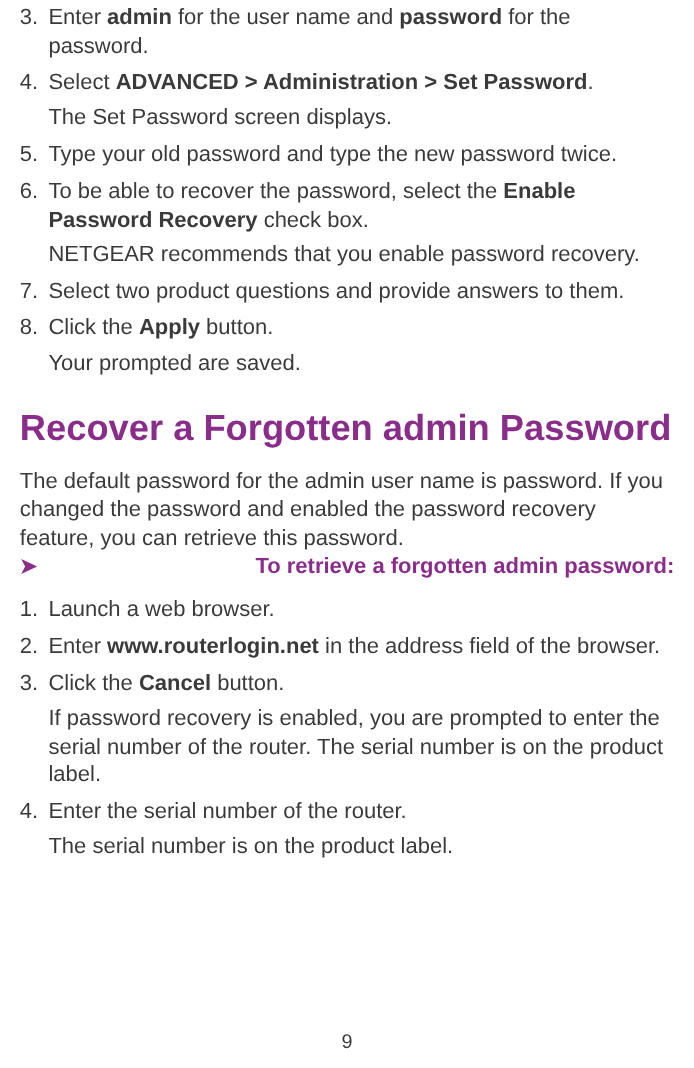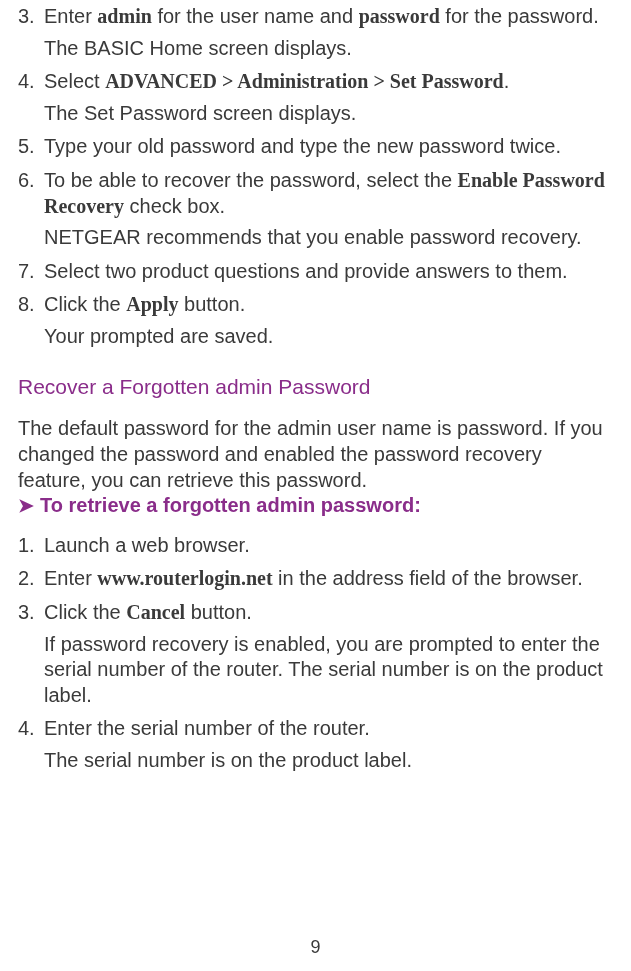--- a/index.html
+++ b/index.html
@@ -30,26 +30,25 @@
   li .num {
     position: absolute;
     left: 0;
     top: 0;
   }
   li p.sub {
     margin-top: 6px;
   }
   .bold {
     font-weight: 700;
-    font-family: Liberation Serif, serif;
   }
   h2.section-title {
     color: #8a2d8a;
-    font-weight: 400;
-    font-size: 21px;
+    font-weight: 700;
+    font-size: 33px;
     margin-top: 24px;
     margin-bottom: 16px;
   }
   p.intro {
   }
   .proc-head {
     color: #8a2d8a;
     font-weight: 700;
     font-size: 20px;
     margin-bottom: 14px;
@@ -57,39 +56,39 @@
     align-items: baseline;
   }
   .proc-head .arrow {
     display:inline-block;
     width: 22px;
     font-size: 19px;
     line-height: 1;
   }
   .proc-head .label {
     flex:1;
+    text-align:right;
   }
   .page-num {
     position: absolute;
     bottom: 12px;
     left: 0;
     right: 0;
     text-align: center;
     font-size: 18px;
     color: #3a3a3a;
   }
 </style>
 </head>
 <body>
 
 <ol id="list1">
     <li>
       <span class="num">3.</span>
       <div>Enter <span class="bold">admin</span> for the user name and <span class="bold">password</span> for the password.</div>
-      <p class="sub">The BASIC Home screen displays.</p>
     </li>
     <li>
       <span class="num">4.</span>
       <div>Select <span class="bold">ADVANCED &gt; Administration &gt; Set Password</span>.</div>
       <p class="sub">The Set Password screen displays.</p>
     </li>
     <li>
       <span class="num">5.</span>
       <div>Type your old password and type the new password twice.</div>
     </li>

